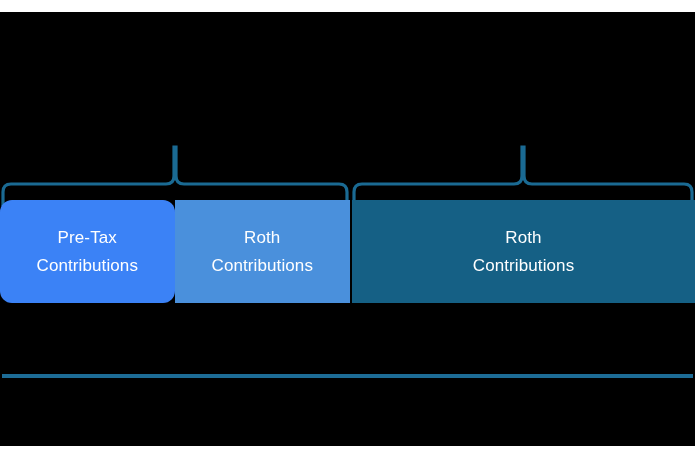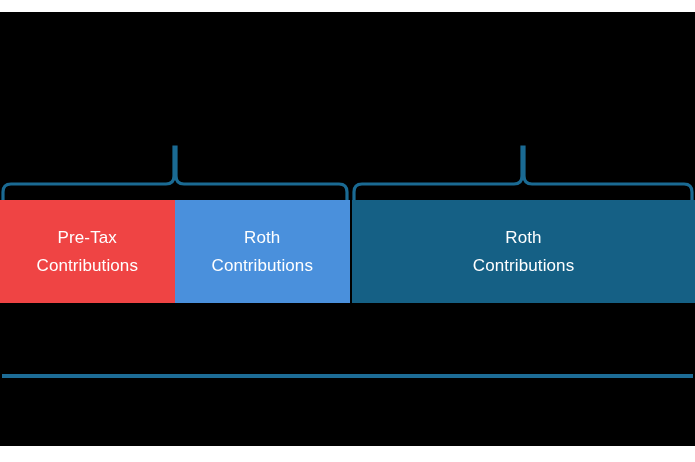--- a/index.html
+++ b/index.html
@@ -53,21 +53,21 @@
     font-size: 17px;
     line-height: 1.62;
     text-align: center;
     letter-spacing: 0.1px;
     box-sizing: border-box;
   }
   .seg-line {
     display: block;
     white-space: nowrap;
   }
-  .seg-pretax  { width: 175px; background: #ef4444; }
+  .seg-pretax  { width: 175px; background: #3b82f6; border-radius: 12px; }
   .seg-roth    { width: 176px; background: #4a90dc; }
   .seg-rothall { width: 344px; background: #156085; margin-left: 2px; }
 
   
   .baseline {
     position: absolute;
     left: 2px;
     top: 362px;
     width: 691px;
     height: 4px;

